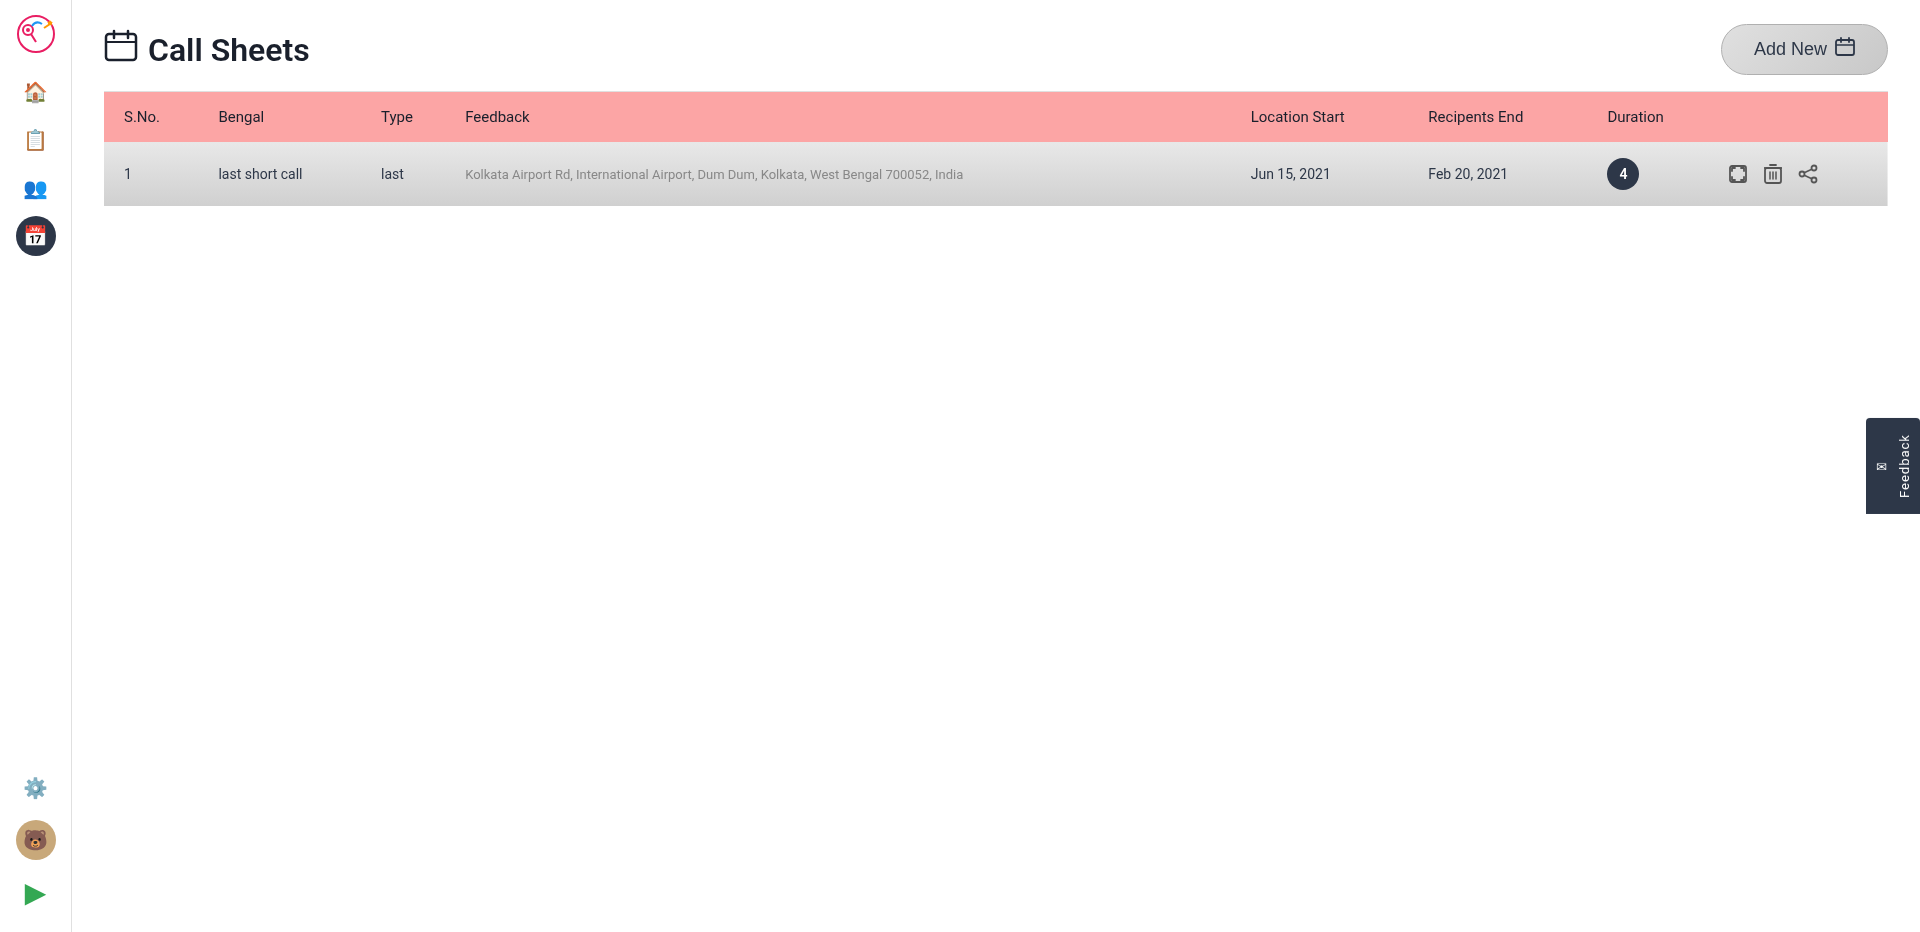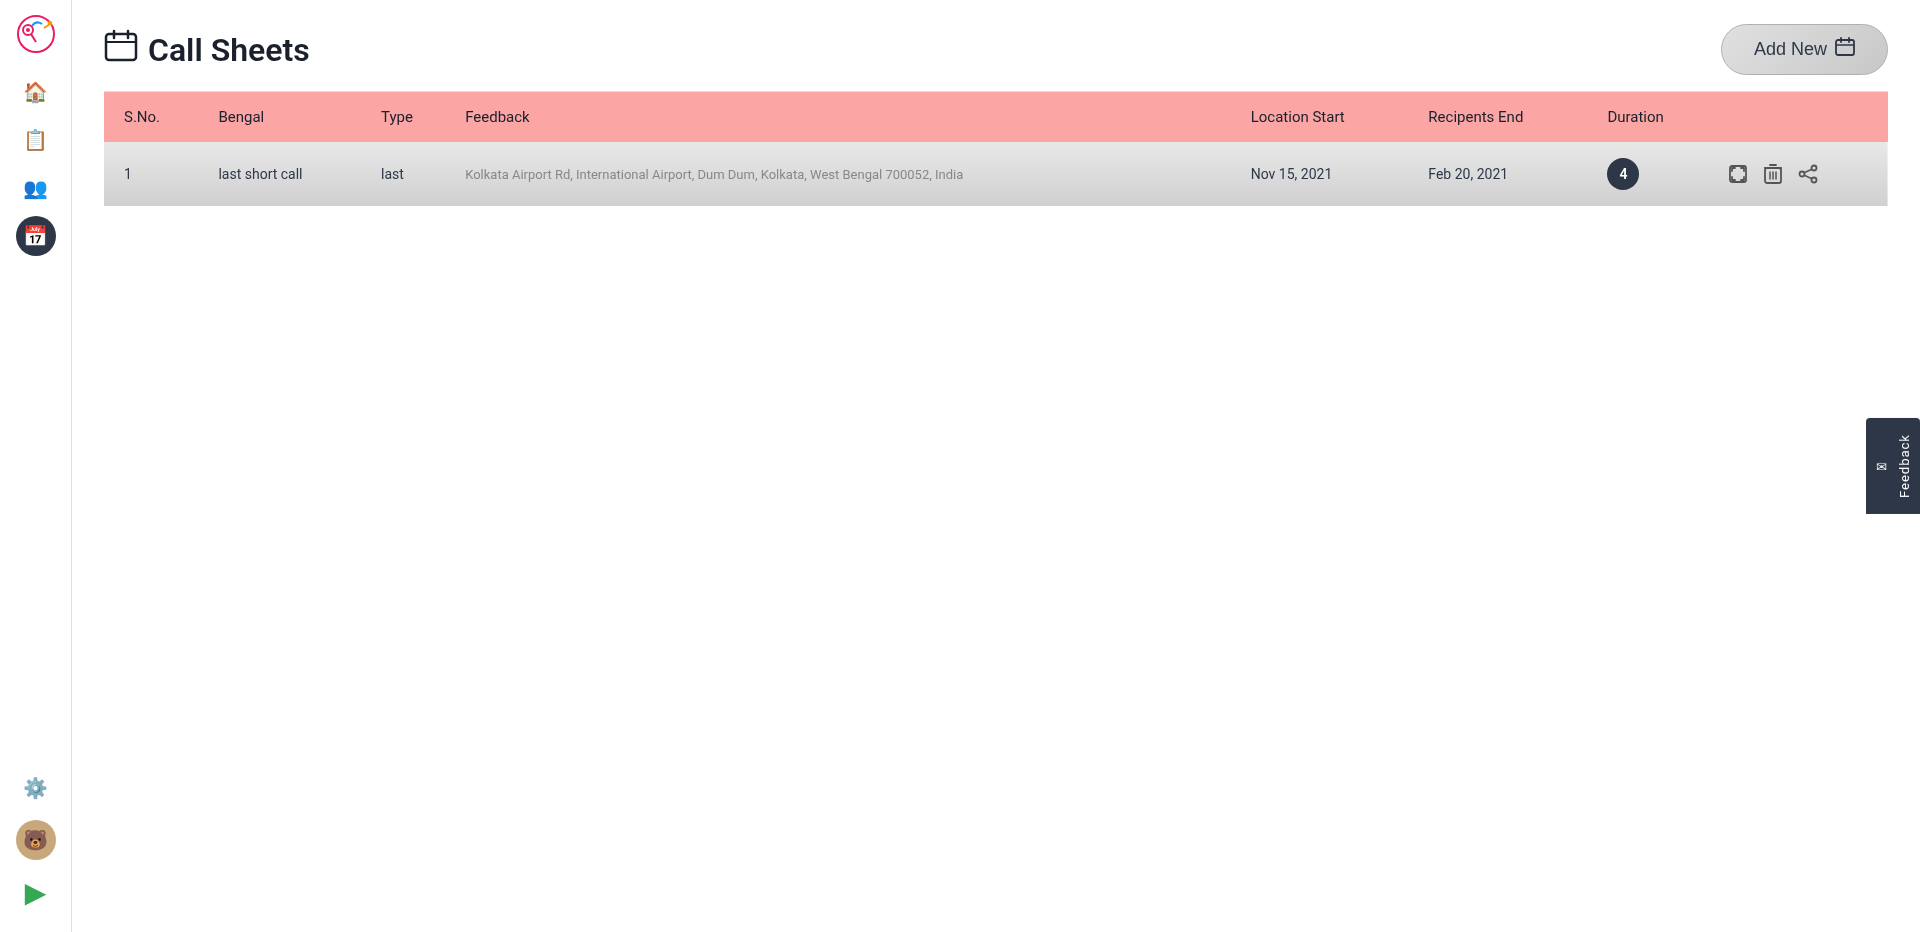--- a/index.html
+++ b/index.html
@@ -268,21 +268,21 @@
           <th>Duration</th>
           <th></th>
         </tr>
       </thead>
       <tbody id="table-body">
       <tr>
     <td>1</td>
     <td>last short call</td>
     <td>last</td>
     <td style="color:#888; font-size:13px;">Kolkata Airport Rd, International Airport, Dum Dum, Kolkata, West Bengal 700052, India</td>
-    <td>Nov 15, 2021</td>
+    <td>Jun 15, 2021</td>
     <td>Feb 20, 2021</td>
     <td>
       <span class="recipients-badge">4</span>
     </td>
     <td>
       <div class="action-icons">
         <span class="action-icon" title="Expand">
           <svg width="20" height="20" viewBox="0 0 20 20" fill="none" xmlns="http://www.w3.org/2000/svg">
             <rect x="2" y="2" width="16" height="16" rx="2" fill="none" stroke="#555" stroke-width="1.8"></rect>
             <polyline points="7,4 4,4 4,7" fill="none" stroke="#555" stroke-width="1.8" stroke-linecap="round" stroke-linejoin="round"></polyline>

